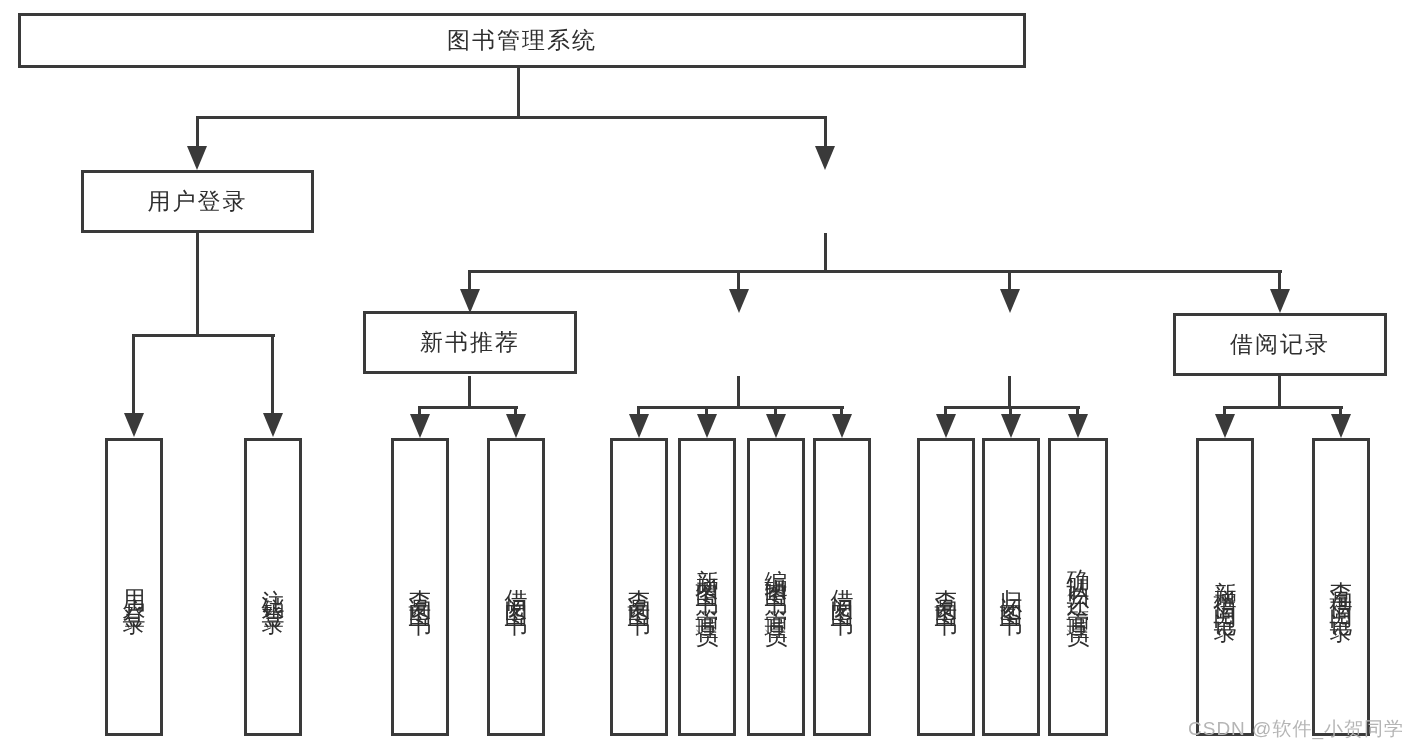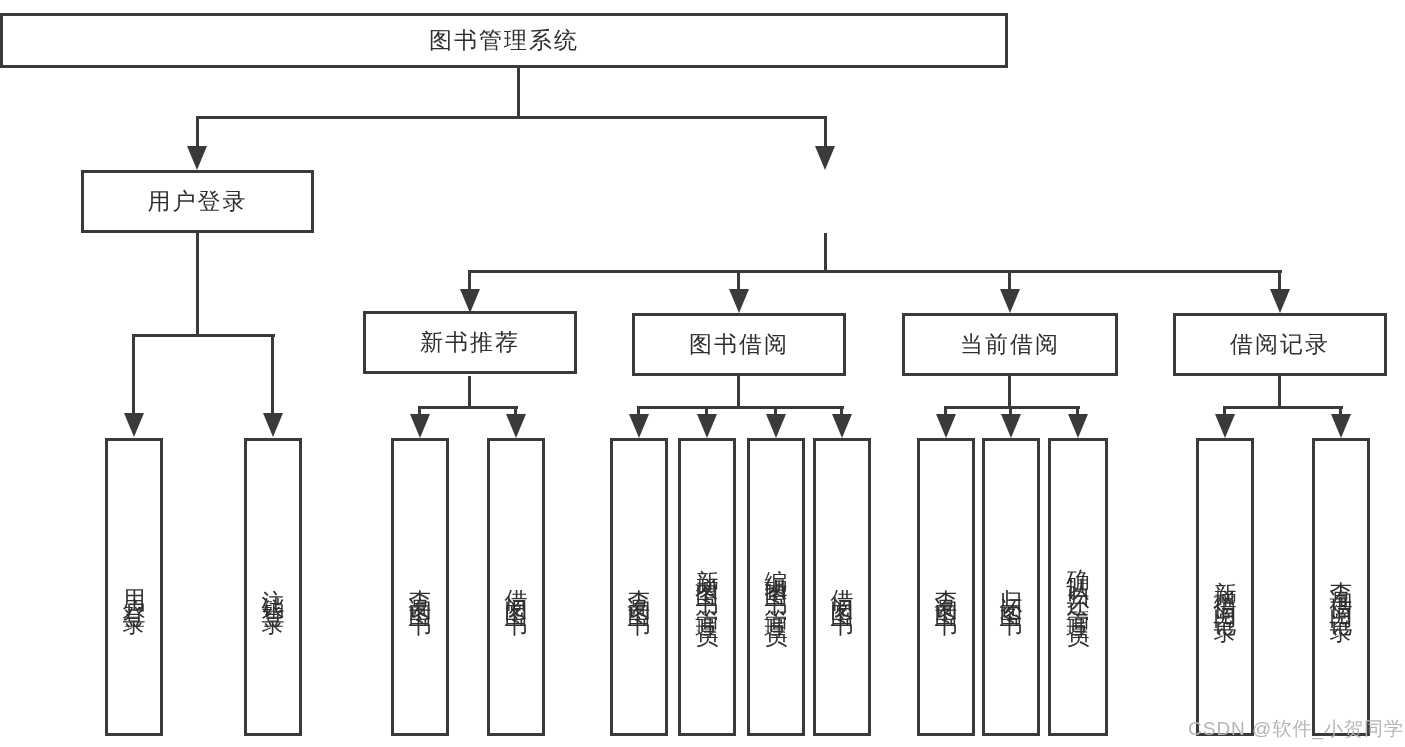--- a/index.html
+++ b/index.html
@@ -26,21 +26,21 @@
   .wm{
     position:absolute;left:1188px;top:716px;z-index:5;
     font-size:19px;letter-spacing:1px;color:#b5b5b5;white-space:nowrap;
   }
 </style>
 </head>
 <body>
 
 <div class="canvas">
 
-  <div class="box h" style="left:0;top:13px;width:1008px;height:55px">
+  <div class="box h" style="left:18px;top:13px;width:1008px;height:55px">
     <span>图书管理系统</span>
   </div>
 
   <div class="ln" style="left:517px;top:68px;width:3px;height:50px"></div>
   <div class="ln" style="left:196px;top:116px;width:631px;height:3px"></div>
   <div class="ln" style="left:196px;top:116px;width:3px;height:32px"></div>
   <div class="ar" style="left:187px;top:146px"></div>
   <div class="ln" style="left:824px;top:116px;width:3px;height:32px"></div>
   <div class="ar" style="left:815px;top:146px"></div>
 
@@ -61,26 +61,20 @@
   <div class="ar" style="left:460px;top:289px"></div>
   <div class="ln" style="left:737px;top:270px;width:3px;height:22px"></div>
   <div class="ar" style="left:729px;top:289px"></div>
   <div class="ln" style="left:1008px;top:270px;width:3px;height:22px"></div>
   <div class="ar" style="left:1000px;top:289px"></div>
   <div class="ln" style="left:1278px;top:270px;width:3px;height:22px"></div>
   <div class="ar" style="left:1270px;top:289px"></div>
 
   <div class="box h" style="left:363px;top:311px;width:214px;height:63px">
     <span>新书推荐</span>
-  </div>
-  <div class="box h" style="left:632px;top:313px;width:214px;height:63px">
-    <span>图书借阅</span>
-  </div>
-  <div class="box h" style="left:902px;top:313px;width:216px;height:63px">
-    <span>当前借阅</span>
   </div>
   <div class="box h" style="left:1173px;top:313px;width:214px;height:63px">
     <span>借阅记录</span>
   </div>
 
   <div class="ln" style="left:468px;top:376px;width:3px;height:32px"></div>
   <div class="ln" style="left:418px;top:406px;width:100px;height:3px"></div>
   <div class="ln" style="left:418px;top:406px;width:3px;height:10px"></div>
   <div class="ar" style="left:410px;top:414px"></div>
   <div class="ln" style="left:514px;top:406px;width:3px;height:10px"></div>

